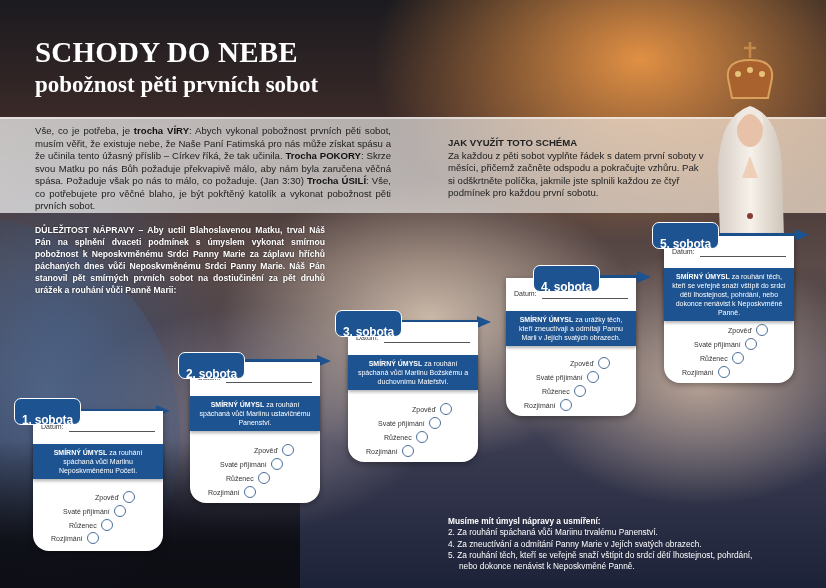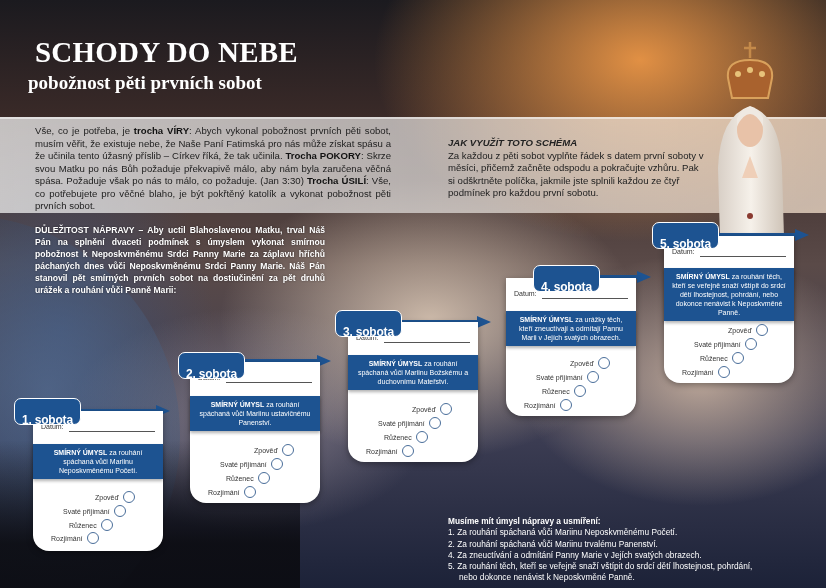--- a/index.html
+++ b/index.html
@@ -21,38 +21,38 @@
   }
   .bg-dark-corner {
     position: absolute; left: 0; top: 440px; width: 300px; height: 148px;
     background: linear-gradient(180deg, rgba(10,10,14,0) 0%, rgba(10,10,14,0.85) 70%);
   }
   .title {
     position: absolute; left: 35px; top: 36px; color: #fff;
     font-family: "Liberation Serif", serif; font-weight: bold; font-size: 29px; letter-spacing: 0.2px;
   }
   .subtitle {
-    position: absolute; left: 28px; top: 72px; color: #fff;
-    font-family: "Liberation Serif", serif; font-weight: bold; font-size: 19px;
+    position: absolute; left: 35px; top: 72px; color: #fff;
+    font-family: "Liberation Serif", serif; font-weight: bold; font-size: 23px;
   }
   .band {
     position: absolute; left: 0; top: 117px; width: 826px; height: 96px;
     background: linear-gradient(90deg, rgba(235,235,235,0.78) 0%, rgba(225,222,220,0.72) 50%, rgba(245,225,205,0.75) 100%);
     border-top: 2px solid rgba(255,255,255,0.5);
   }
   .intro {
     position: absolute; left: 35px; top: 125px; width: 356px;
     font-size: 9.6px; line-height: 12.5px; color: #222; text-align: justify;
   }
   .intro b { color: #111; }
   .howto {
     position: absolute; left: 448px; top: 137px; width: 260px;
     font-size: 9.6px; line-height: 12.5px; color: #222;
   }
-  .howto .h { font-weight: bold; display: block; font-style: italic; }
+  .howto .h { font-weight: bold; display: block; }
   .madonna { position: absolute; left: 690px; top: 38px; width: 120px; height: 200px; }
   .importance {
     position: absolute; left: 35px; top: 224px; width: 290px;
     font-size: 8.6px; line-height: 12px; color: #fff; font-weight: bold; text-align: justify;
     text-shadow: 0 0 2px rgba(0,0,0,0.5);
   }
   .card {
     position: absolute; width: 130px; background: #fff;
     border-radius: 0 0 16px 16px; box-shadow: 0 2px 6px rgba(0,0,0,0.35);
   }
@@ -260,19 +260,18 @@
       </div>
     <div class="check" style="left:18px; top:130px;">
         <span>Rozjímání</span>
         <span class="circle"></span>
       </div>
   </div>
   <div class="card-tab" style="left:652px; top:222px;">5. sobota</div>
 
   <div class="must">
     <span class="h item">Musíme mít úmysl nápravy a usmíření:</span>
-    <span class="item">1. Za rouhání spáchaná vůči Mariinu Neposkvměnému Početí.</span>
     <span class="item">2. Za rouhání spáchaná vůči Mariinu trvalému Panenství.</span>
     <span class="item">4. Za zneuctívání a odmítání Panny Marie v Jejích svatých obrazech.</span>
     <span class="item">5. Za rouhání těch, kteří se veřejně snaží vštípit do srdcí dětí lhostejnost, pohrdání,</span>
     <span class="indent">nebo dokonce nenávist k Neposkvměné Panně.</span>
   </div>
 </div>
 
 </body></html>

